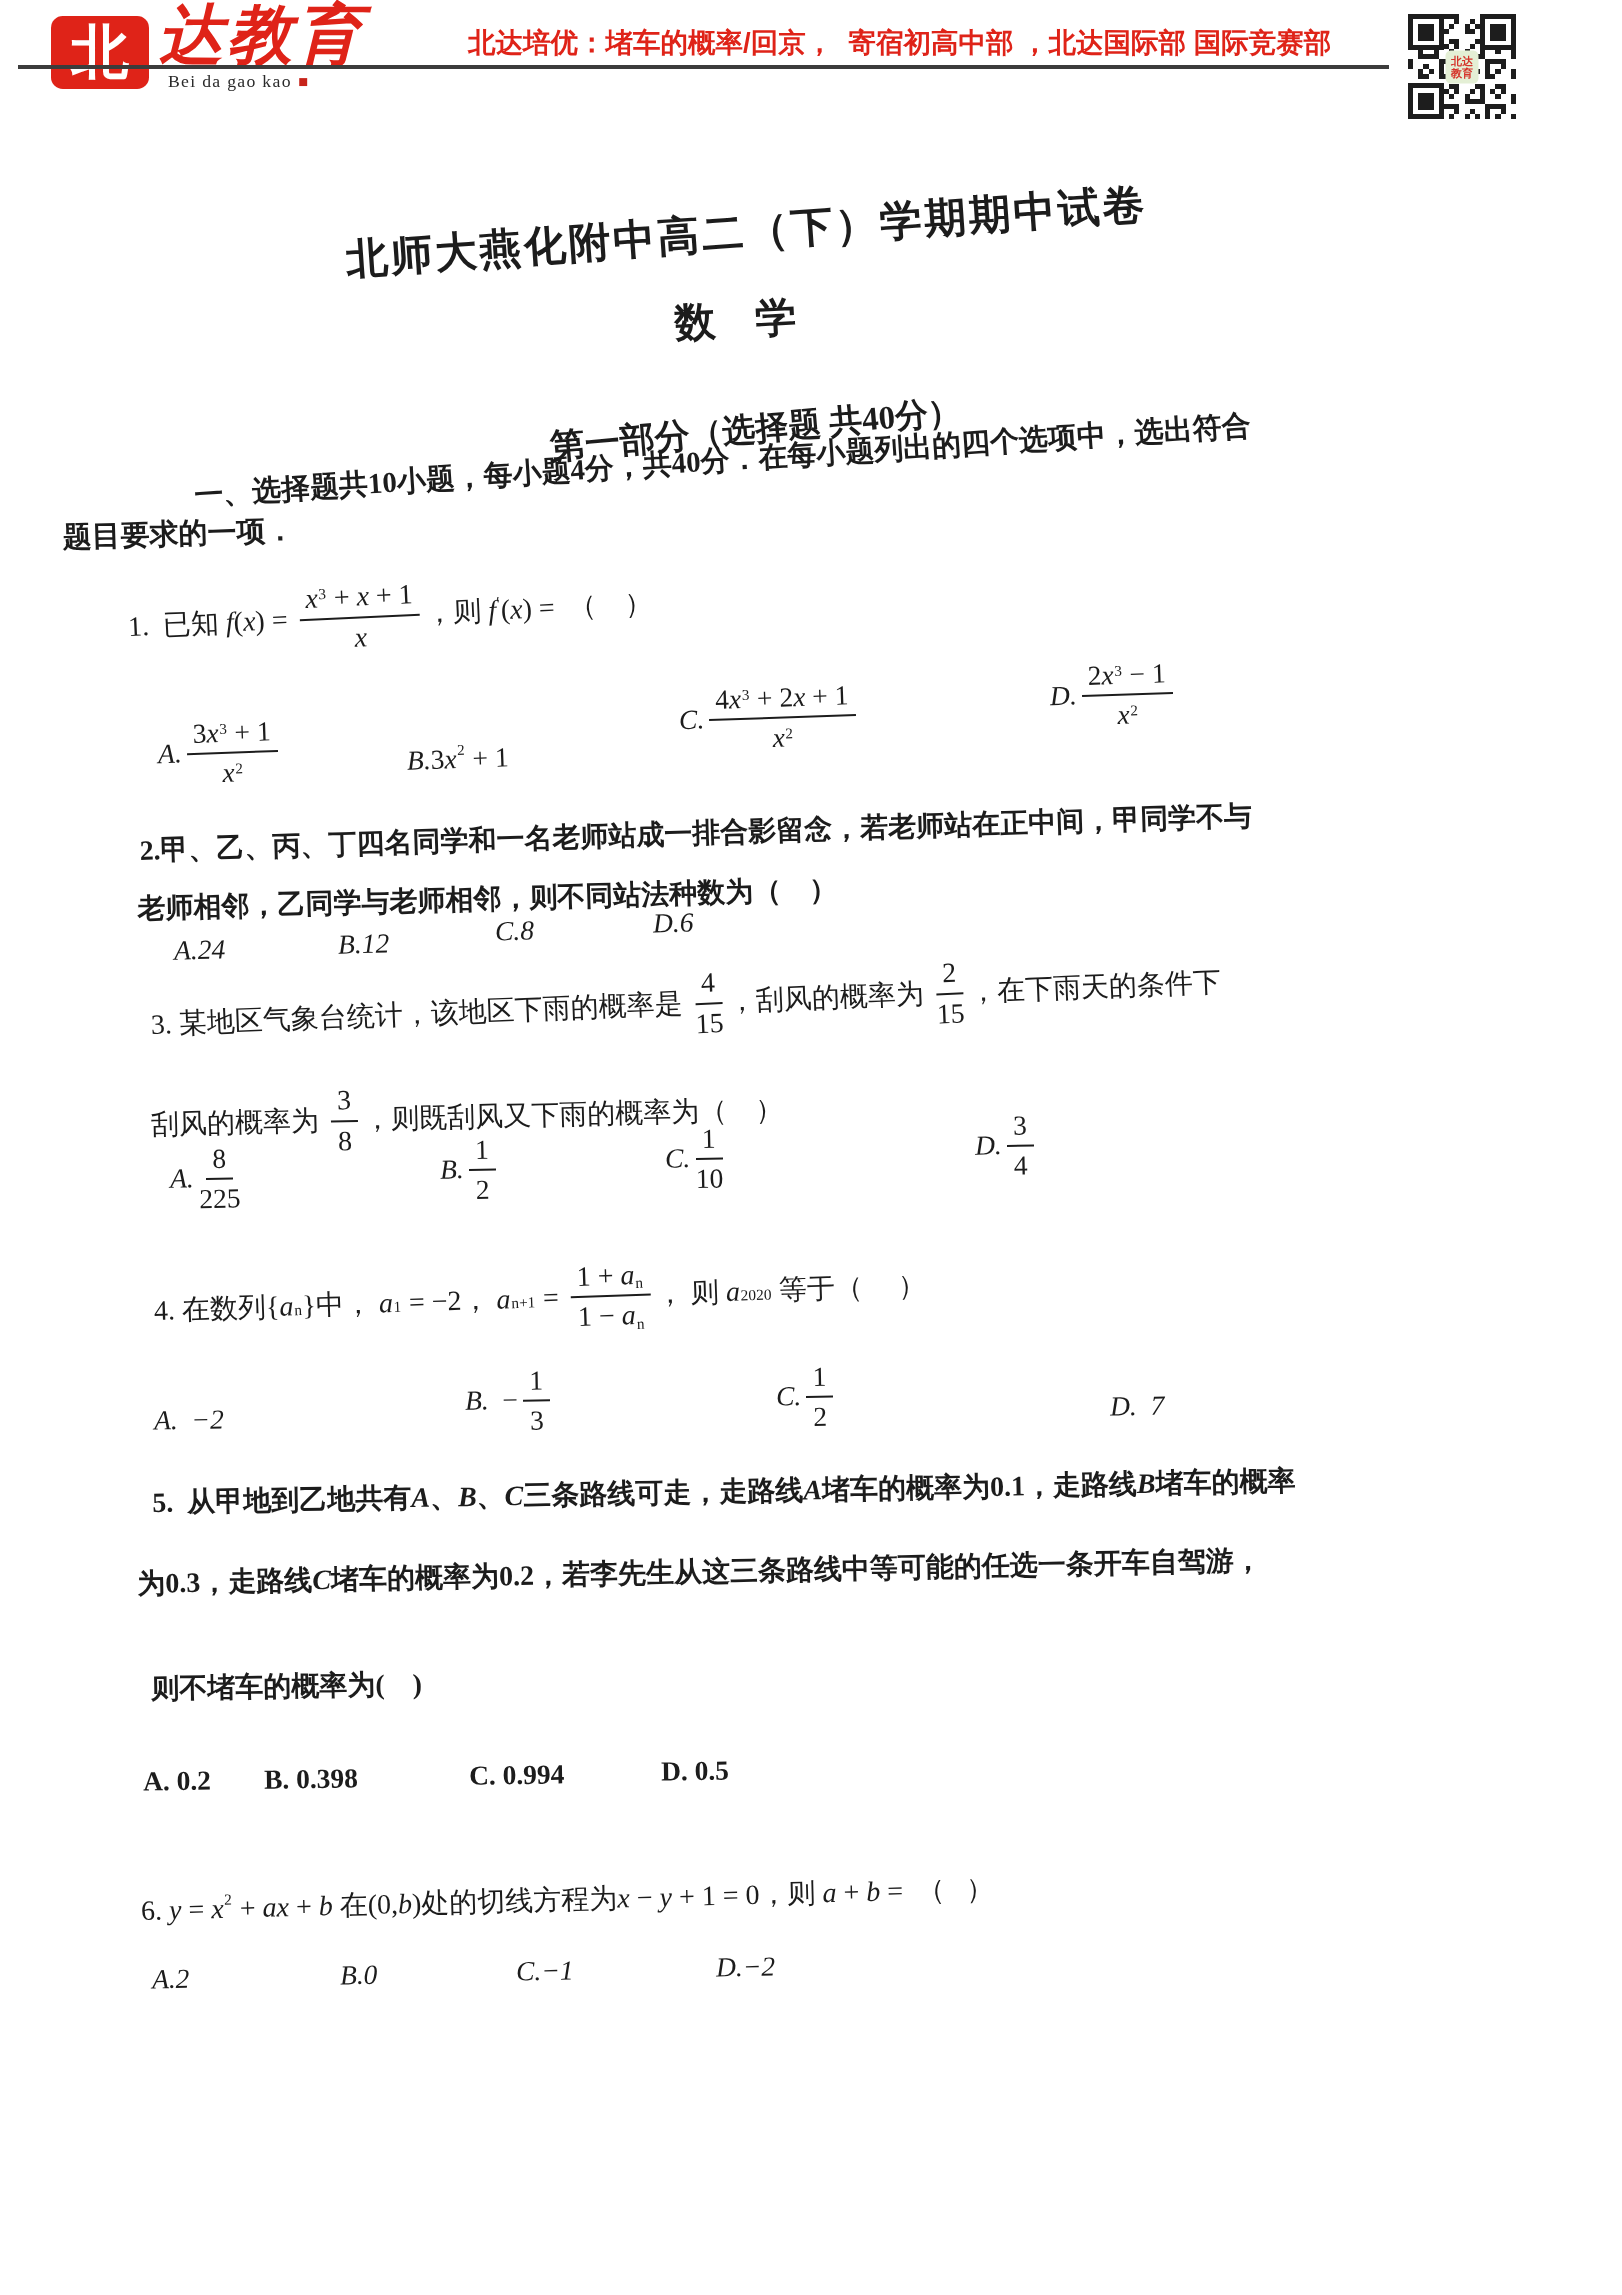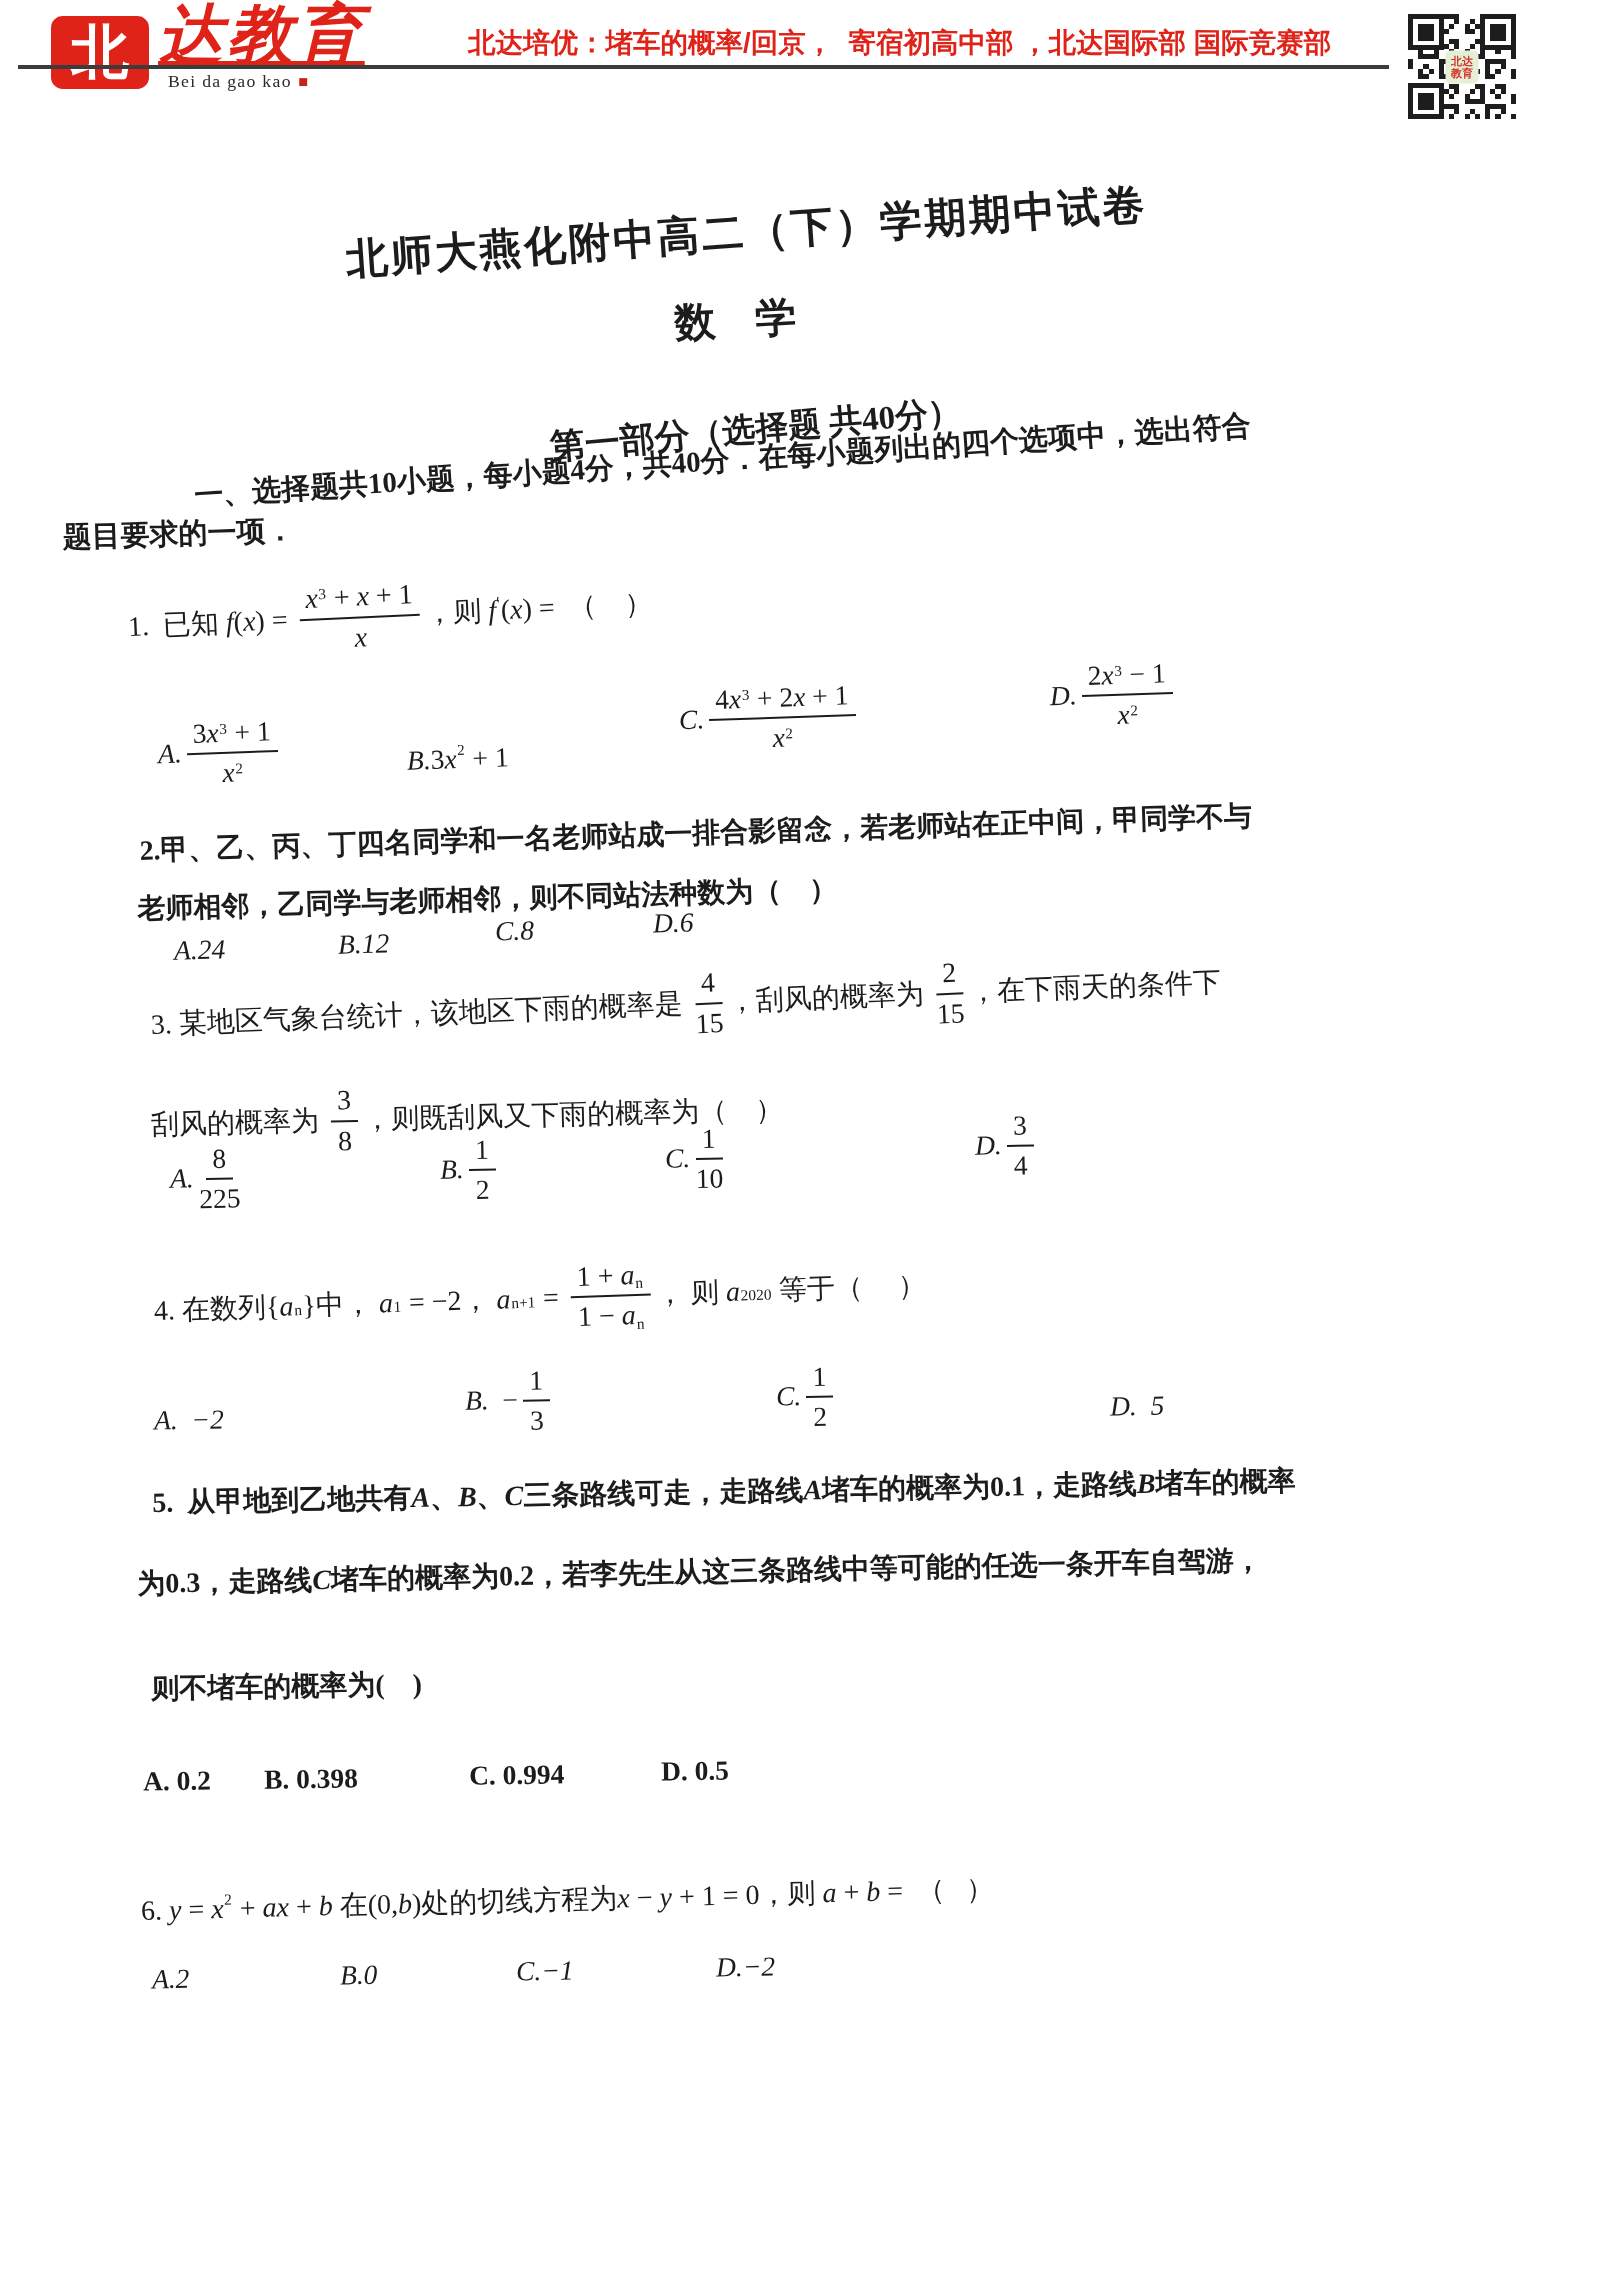--- a/index.html
+++ b/index.html
@@ -4,21 +4,21 @@
 <style>
   html,body{margin:0;padding:0;background:#ffffff;}
   .page{position:relative;width:1622px;height:2295px;background:#fff;overflow:hidden;
         font-family:"Liberation Serif","DejaVu Serif",serif;color:#1c1c1c;}
   .line{position:absolute;display:inline-flex;align-items:center;white-space:pre;}
   
   .seal{position:absolute;left:51px;top:16.4px;width:98px;height:73px;background:#df2318;
         border-radius:11.8px;display:flex;align-items:center;justify-content:center;}
   .seal span{color:#fff;font-size:58px;font-weight:bold;}
   .brand{position:absolute;left:158px;top:2.6px;font-size:65px;font-weight:bold;font-style:italic;
-         color:#df2318;letter-spacing:3.9px;line-height:1;text-decoration:underline;}
+         color:#df2318;letter-spacing:3.9px;line-height:1;}
   .roman{position:absolute;left:168px;top:71px;font-size:17.7px;color:#2b2b2b;letter-spacing:1.3px;}
   .roman .sq{color:#c7231a;font-size:16.4px;margin-left:6.5px;}
   .tagline{position:absolute;left:468px;top:25px;font-size:27.5px;font-weight:bold;color:#df2318;
            font-family:"Liberation Sans","DejaVu Sans",sans-serif;white-space:pre;}
   .rule{position:absolute;left:18.3px;top:65px;width:1371px;height:3.9px;background:#3c3c3c;}
   
   .qr{position:absolute;left:1408px;top:14.4px;width:108px;height:105px;background:#fff;}
   .qr-cells{position:absolute;inset:0;display:grid;grid-template-columns:repeat(21,1fr);
             grid-template-rows:repeat(21,1fr);}
   .qr-cells div{background:#1d1d1d;}
@@ -199,21 +199,21 @@
   <div class="line stem" style="left:151px;top:1076px;height:98px;transform:rotate(-1.4deg);transform-origin:left center;">刮风的概率为 <span class="frac"><span class="num">3</span><span class="den">8</span></span>，则既刮风又下雨的概率为（　）</div>
   <div class="opt" style="left:170px;top:1144px;transform:rotate(-1.2deg);"><span class="it">A.</span><span class="frac"><span class="num">8</span><span class="den">225</span></span></div>
   <div class="opt" style="left:440px;top:1135px;transform:rotate(-1.2deg);"><span class="it">B.</span><span class="frac"><span class="num">1</span><span class="den">2</span></span></div>
   <div class="opt" style="left:665px;top:1124px;transform:rotate(-1.2deg);"><span class="it">C.</span><span class="frac"><span class="num">1</span><span class="den">10</span></span></div>
   <div class="opt" style="left:975px;top:1111px;transform:rotate(-1.2deg);"><span class="it">D.</span><span class="frac"><span class="num">3</span><span class="den">4</span></span></div>
 
   <div class="line stem" style="left:154px;top:1255px;height:111px;transform:rotate(-1.9deg);transform-origin:left center;">4. 在数列{<span class="it">a</span><span class="sub">n</span>}中， <span class="it">a</span><span class="sub">1</span> = −2， <span class="it">a</span><span class="sub">n+1</span> = <span class="frac"><span class="num">1 + <span class="it">a</span><span class="sub">n</span></span><span class="den">1 − <span class="it">a</span><span class="sub">n</span></span></span>， 则 <span class="it">a</span><span class="sub">2020</span> 等于（     ）</div>
   <div class="opt ital" style="left:154px;top:1404px;transform:rotate(-1deg);">A.  −2</div>
   <div class="opt" style="left:465px;top:1366px;transform:rotate(-1deg);"><span class="it">B.</span>  −<span class="frac"><span class="num">1</span><span class="den">3</span></span></div>
   <div class="opt" style="left:776px;top:1362px;transform:rotate(-1deg);"><span class="it">C.</span>  <span class="frac"><span class="num">1</span><span class="den">2</span></span></div>
-  <div class="opt ital" style="left:1110px;top:1390px;transform:rotate(-1deg);">D.  5</div>
+  <div class="opt ital" style="left:1110px;top:1390px;transform:rotate(-1deg);">D.  7</div>
 
   <div class="line stem" style="left:152px;top:1484px;transform:rotate(-1.1deg);transform-origin:left top;font-weight:600;">5.  从甲地到乙地共有<span class="it">A</span>、<span class="it">B</span>、<span class="it">C</span>三条路线可走，走路线<span class="it">A</span>堵车的概率为0.1，走路线<span class="it">B</span>堵车的概率</div>
   <div class="line stem" style="left:137px;top:1565px;transform:rotate(-1.2deg);transform-origin:left top;font-weight:600;">为0.3，走路线<span class="it">C</span>堵车的概率为0.2，若李先生从这三条路线中等可能的任选一条开车自驾游，</div>
   <div class="line stem" style="left:151px;top:1670px;transform:rotate(-1deg);transform-origin:left top;font-weight:600;">则不堵车的概率为(　)</div>
   <div class="opt" style="left:143px;top:1765px;transform:rotate(-0.8deg);font-weight:600;">A. 0.2</div>
   <div class="opt" style="left:264px;top:1763px;transform:rotate(-0.8deg);font-weight:600;">B. 0.398</div>
   <div class="opt" style="left:469px;top:1759px;transform:rotate(-0.8deg);font-weight:600;">C. 0.994</div>
   <div class="opt" style="left:661px;top:1755px;transform:rotate(-0.8deg);font-weight:600;">D. 0.5</div>
 
   <div class="line stem" style="left:141px;top:1871px;height:79px;transform:rotate(-1.5deg);transform-origin:left center;">6. <span class="it">y</span> = <span class="it">x</span><span class="sup">2</span> + <span class="it">ax</span> + <span class="it">b</span> 在(0,<span class="it">b</span>)处的切线方程为<span class="it">x</span> − <span class="it">y</span> + 1 = 0，则 <span class="it">a</span> + <span class="it">b</span> =  （   ）</div>

